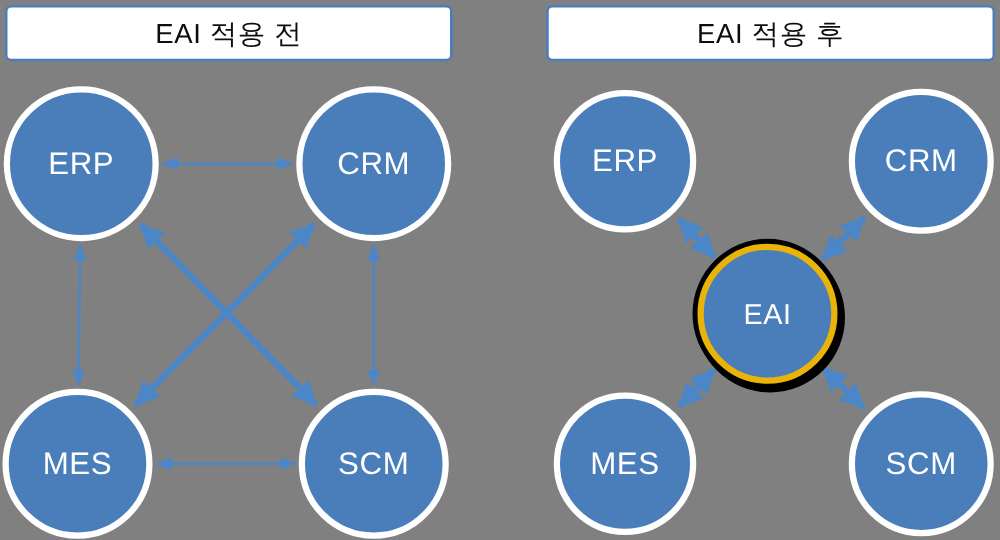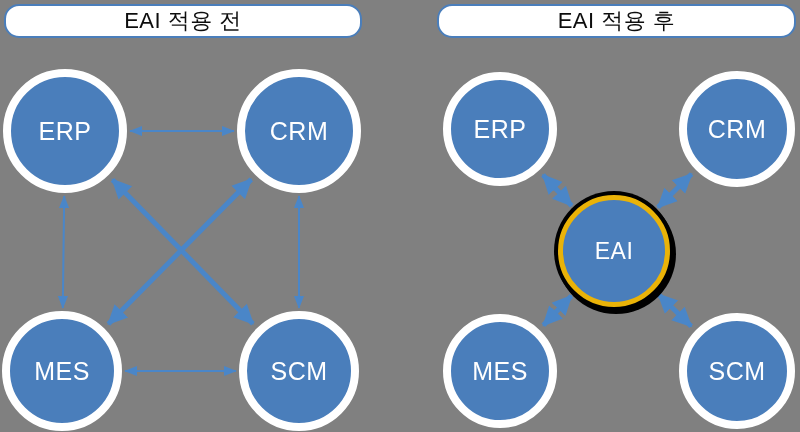--- a/index.html
+++ b/index.html
@@ -19,43 +19,43 @@
     position: absolute;
     top: 0;
     height: 432px;
   }
   #panel-before { left: 0;   width: 400px; }
   #panel-after  { left: 400px; width: 400px; }
 
   .title-box {
     position: absolute;
     top: 4px;
-    height: 34px;
+    height: 45px;
     background: #ffffff;
     border: 2px solid #4a7ebb;
-    border-radius: 15px;
+    border-radius: 5px;
     box-sizing: border-box;
     display: flex;
     align-items: center;
     justify-content: center;
   }
   #title-box-before { left: 4px;  width: 358px; }
   #title-box-after  { left: 37px; width: 359px; }
   .title-text {
     font-size: 22px;
     color: #0d0d0d;
     letter-spacing: 0.5px;
     white-space: nowrap;
   }
 
   .node {
     position: absolute;
     border-radius: 50%;
     background: #4a7ebb;
-    border: 8px solid #ffffff;
+    border: 5px solid #ffffff;
     box-sizing: border-box;
     display: flex;
     align-items: center;
     justify-content: center;
     z-index: 3;
   }
   .node-label {
     color: #ffffff;
     font-size: 25px;
     letter-spacing: 0.5px;

